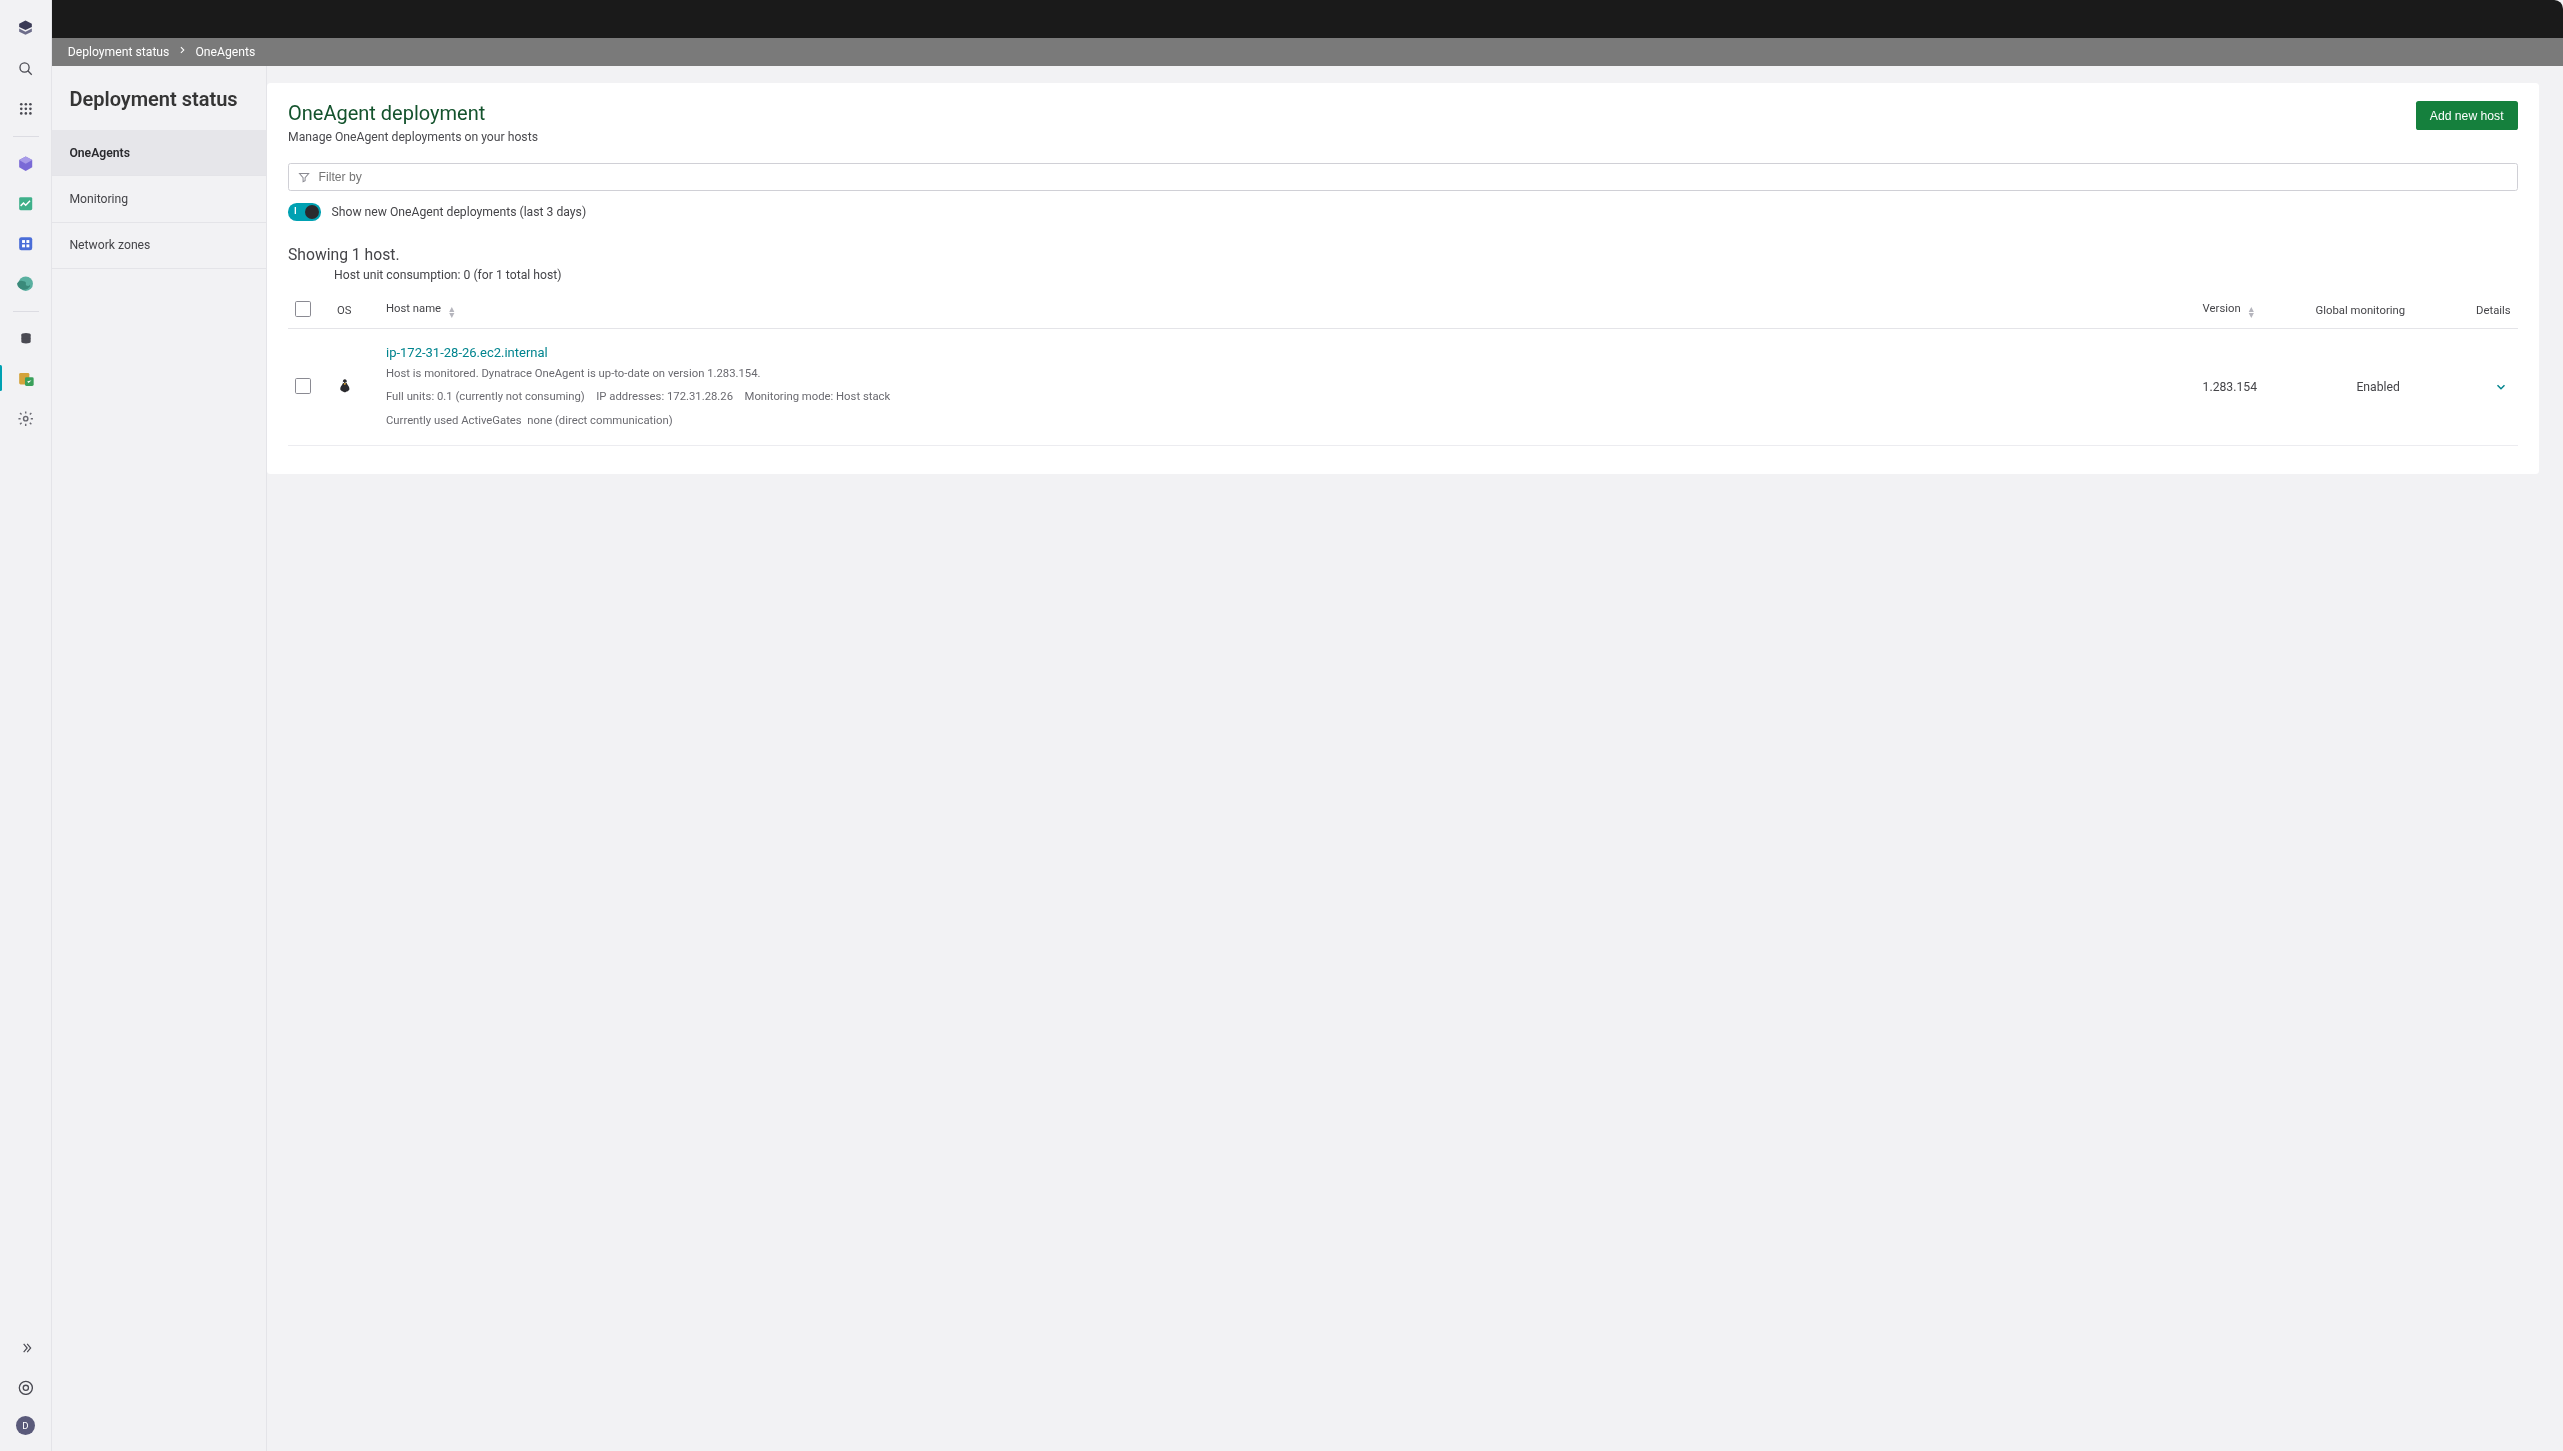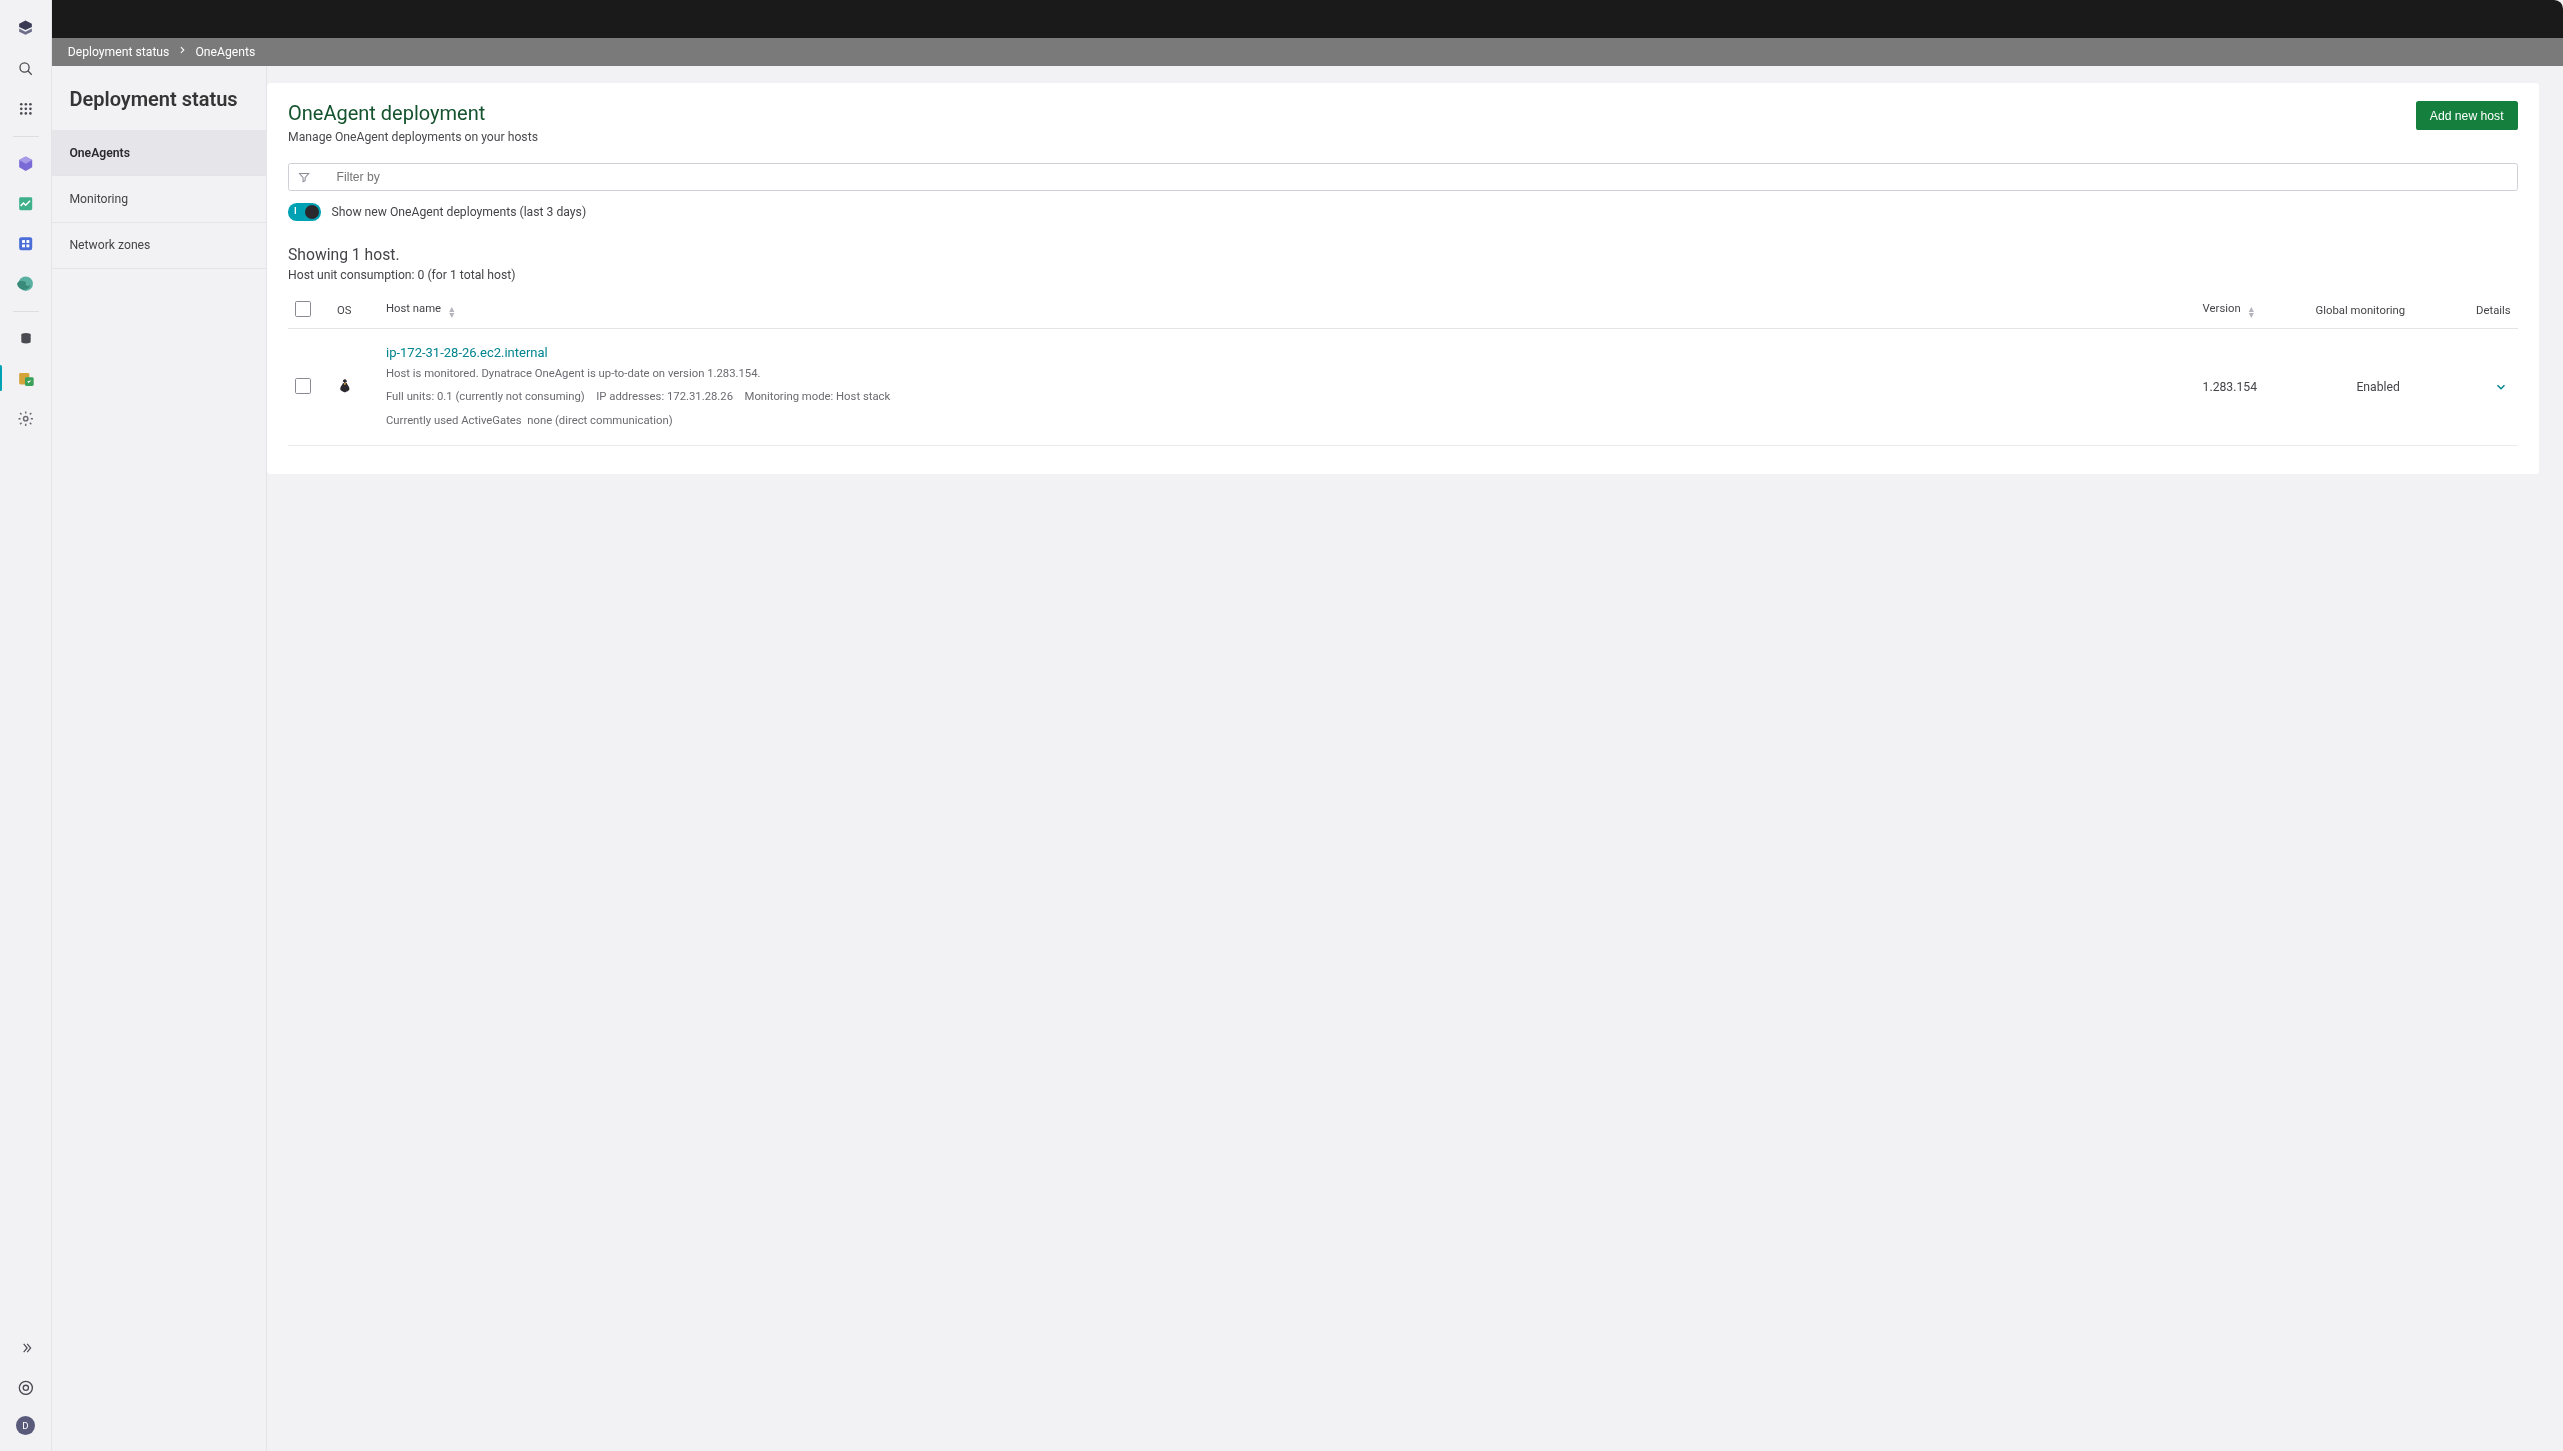--- a/index.html
+++ b/index.html
@@ -75,35 +75,35 @@
 }
 
 
 .filter {
   margin-top: 19px;
   display: flex; align-items: center;
   border: 0.9px solid #d0d0d6; border-radius: 2.6px;
   padding: 6.1px 8.7px; color: #8a8a92; font-size: 12.2px;
 }
 .filter .ficon { margin-right: 8.7px; display:flex; }
-.filter input { border: none; outline: none; flex: 1; font-size: 12.2px; color: #b91c1c; background: transparent; margin-left: 18px; }
+.filter input { border: none; outline: none; flex: 1; font-size: 12.2px; color: #b91c1c; background: transparent; }
 
 
 .toggle-row { display: flex; align-items: center; margin-top: 12.2px; font-size: 12.2px; color: #454549; }
 .toggle {
   width: 33px; height: 17.4px; border-radius: 8.7px; background: #00a1b2;
   position: relative; margin-right: 10.5px; cursor: pointer;
 }
 .toggle .tlabel { position: absolute; left: 6.1px; top: 1.7px; font-size: 9.6px; color: #fff; font-weight: 600; }
 .toggle .knob { position: absolute; right: 1.7px; top: 1.7px; width: 14px; height: 14px; border-radius: 50%; background: #2a2a2e; }
 
 
 .summary { margin-top: 24.4px; }
 .summary .line1 { font-size: 15.7px; color: #454549; }
-.summary .line2 { font-size: 12.2px; color: #454549; margin-top: 3.5px; }
+.summary .line2 { font-size: 12.2px; color: #454549; margin-top: 3.5px; margin-left: 46px; }
 
 
 .tbl { width: 100%; margin-top: 10.5px; border-collapse: collapse; }
 .tbl th { text-align: left; font-weight: 400; font-size: 11.3px; color: #454549; padding: 8.7px 7px; border-bottom: 0.9px solid #e4e4e8; }
 .tbl td { padding: 15.7px 7px; vertical-align: middle; font-size: 12.2px; color: #454549; border-bottom: 0.9px solid #ececf0; }
 .col-check { width: 42px; }
 .col-os { width: 49px; }
 .col-version { width: 113px; }
 .col-monitor { width: 139px; }
 .col-details { width: 70px; text-align: right; }

